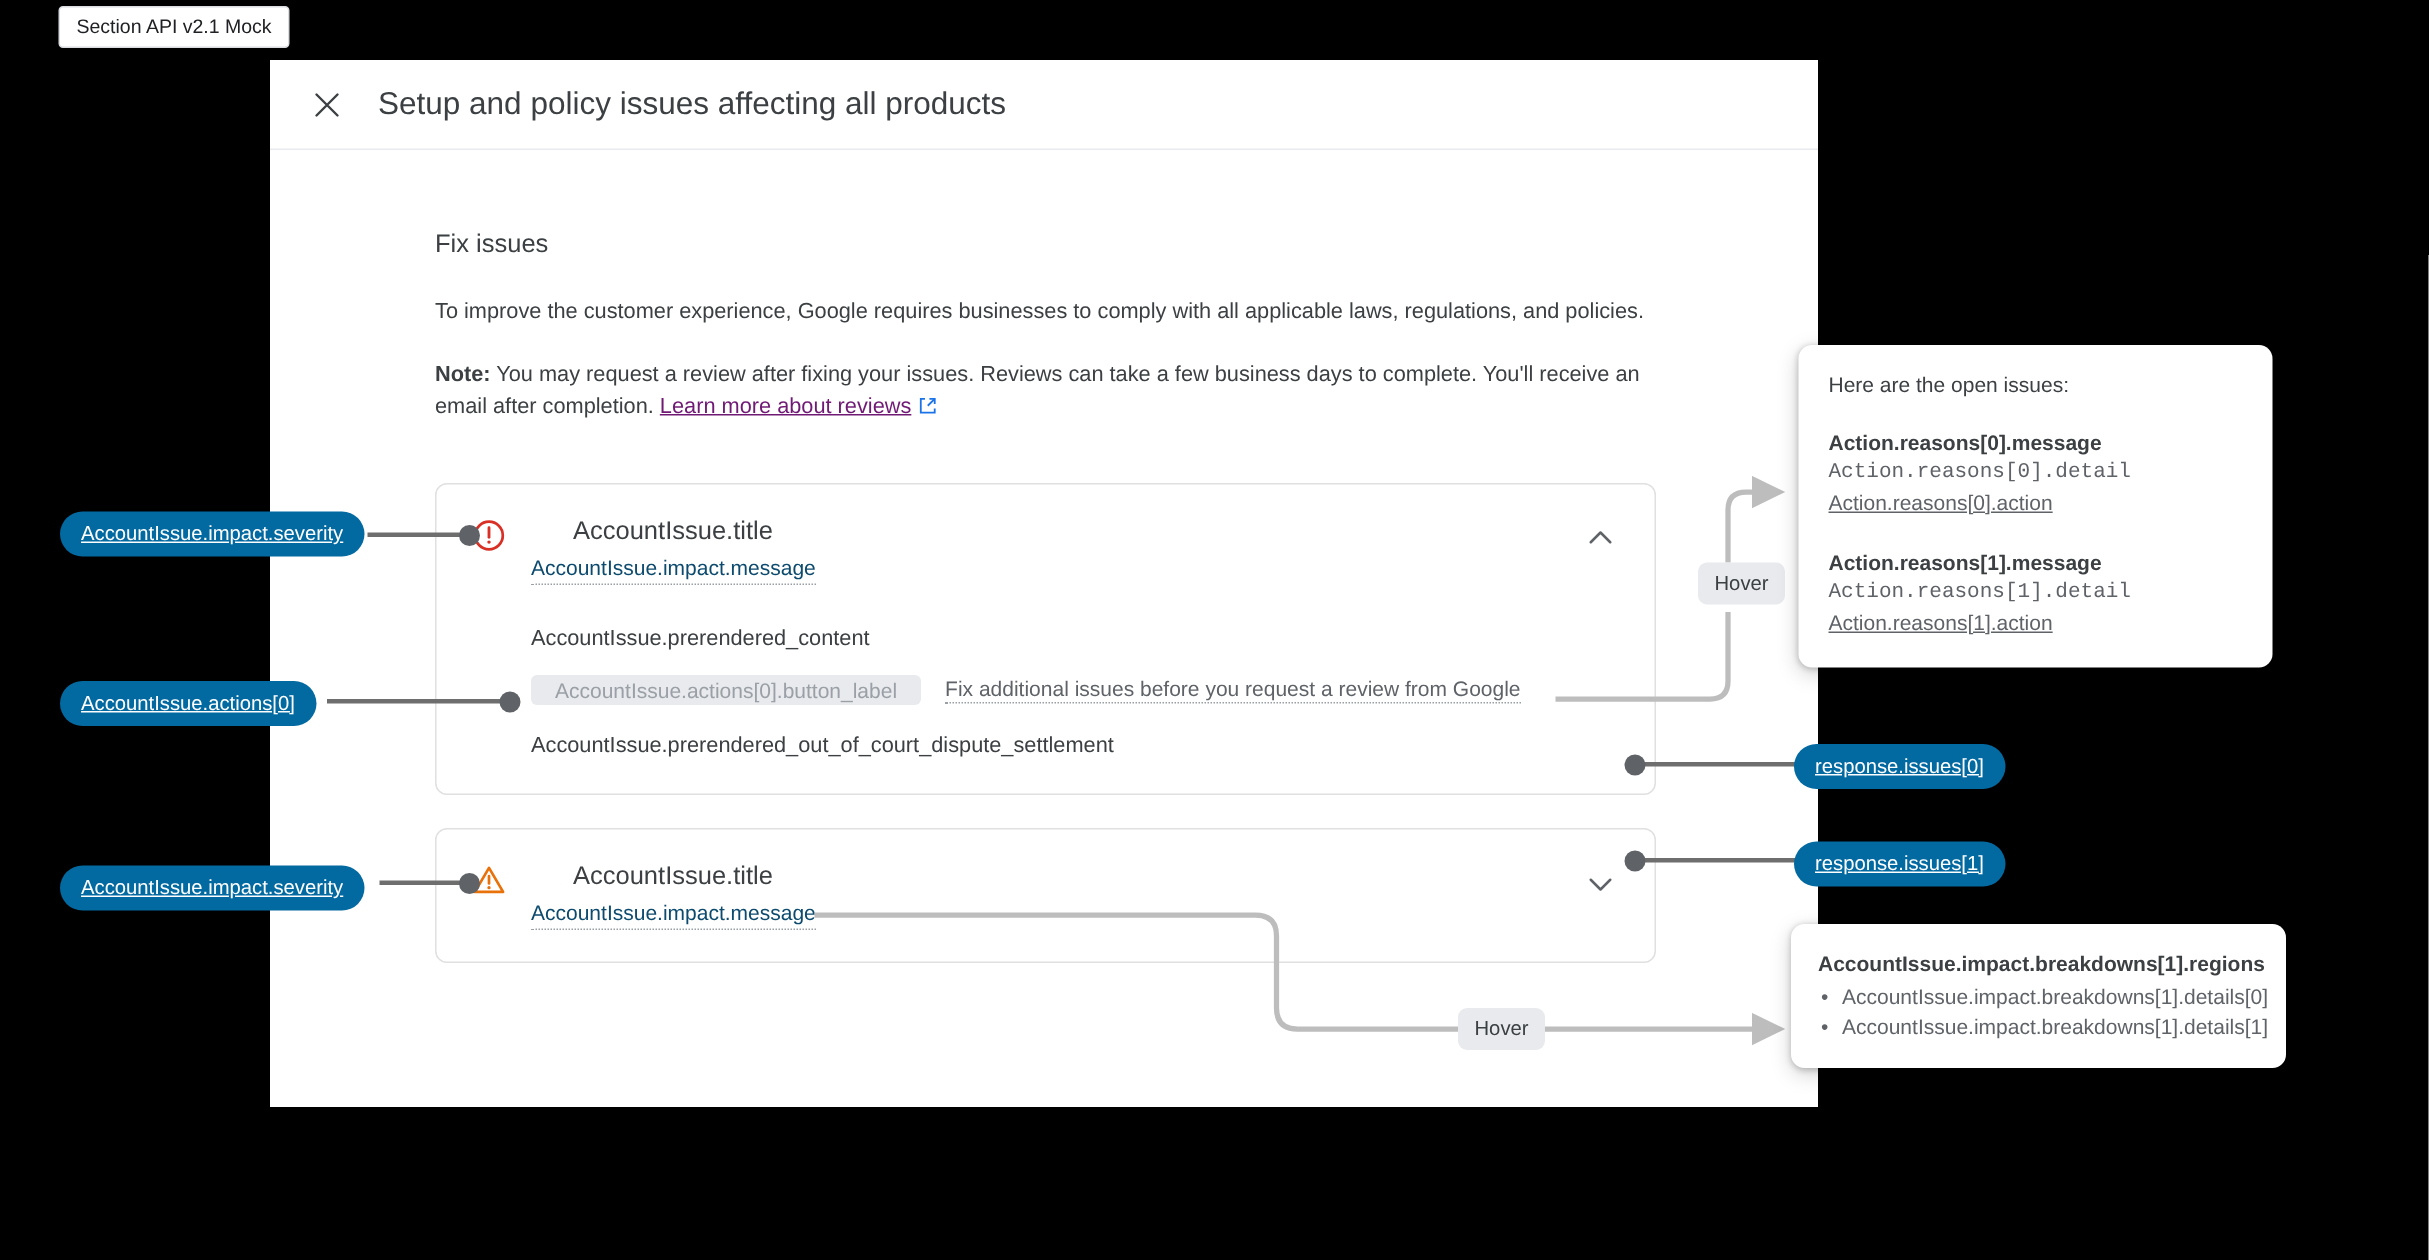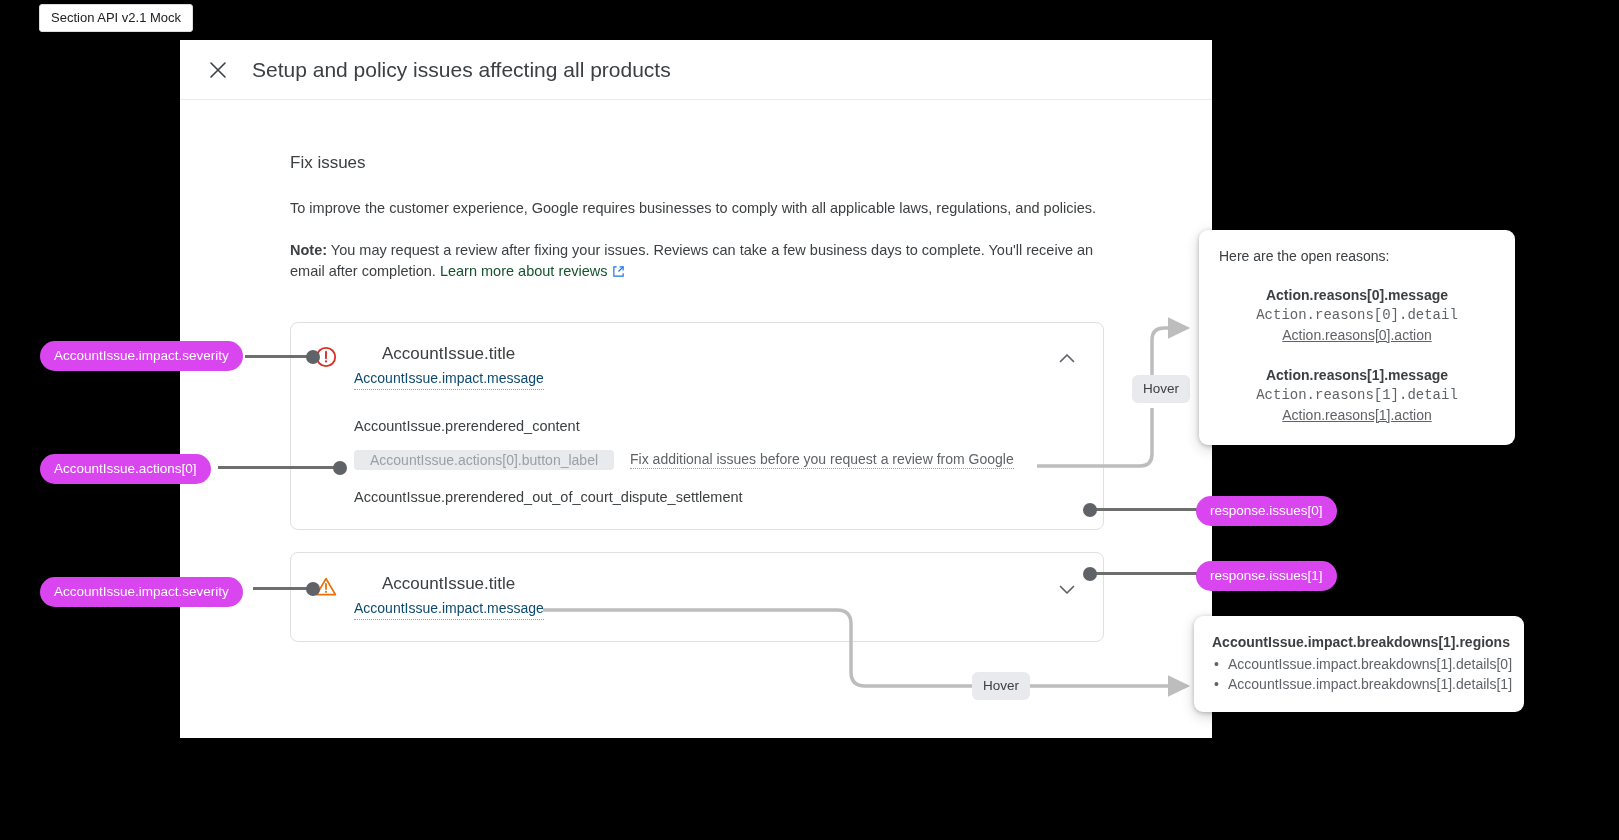--- a/index.html
+++ b/index.html
@@ -60,21 +60,21 @@
     font-size:17px; color:#3c4043;
     margin:0 0 25px 0; font-weight:400;
   }
   .para{
     font-size:14.5px; color:#3c4043;
     line-height:21px; margin:0 0 21px 0;
     max-width:812px;
   }
   .para b{ font-weight:700; }
   .link{
-    color:#14532d; 
+    color:#701a75; text-decoration:underline;
     cursor:pointer;
   }
   .ext-icon{
     display:inline-block; vertical-align:-2px;
     margin-left:4px; color:#1a73e8;
   }
 
   
   .card{
     position:absolute;
@@ -135,28 +135,29 @@
     padding-bottom:1px; white-space:nowrap;
   }
   .dispute{
     font-size:14.5px; color:#3c4043;
     margin:19px 0 0 39px;
   }
 
   
   .pill{
     position:absolute;
-    background:#d946ef;
+    background:#0369a1;
     color:#fff;
     border-radius:15px;
     font-size:13.5px;
     line-height:14px;
     padding:8px 14px;
     white-space:nowrap;
     z-index:45;
+    text-decoration:underline;
   }
   #pill-sev0 { left:40px;  top:341px; }
   #pill-act0 { left:40px;  top:454px; }
   #pill-sev1 { left:40px;  top:577px; }
   #pill-iss0 { left:1196px;top:496px; }
   #pill-iss1 { left:1196px;top:561px; }
 
   
   .dot{
     position:absolute;
@@ -184,21 +185,21 @@
     border-radius:9px;
     box-shadow:0 1px 4px rgba(0,0,0,.22), 0 4px 14px rgba(0,0,0,.18);
     z-index:50;
   }
   #tip-top{ left:1199px; top:230px; width:316px; padding:18px 20px 20px 20px; }
   #tip-bot{ left:1194px; top:616px; width:330px; padding:16px 18px 18px 18px; }
 
   .tip-lead{
     font-size:14px; color:#3c4043; margin-bottom:21px;
   }
-  .tip-group{ margin-bottom:20px;text-align:center; }
+  .tip-group{ margin-bottom:20px; }
   .tip-group:last-child{ margin-bottom:0; }
   .tip-strong{
     font-size:14px; color:#3c4043; font-weight:700; line-height:20px;
   }
   .tip-plain{ font-size:14px; color:#5f6368; line-height:20px;font-family:Liberation Mono, monospace; }
   .tip-link{
     font-size:14px; color:#5f6368; line-height:20px;
     text-decoration:underline; cursor:pointer;
   }
   .tip-ul{ margin:0; padding:0; list-style:none; }
@@ -353,21 +354,21 @@
 <div class="pill" id="pill-sev0">AccountIssue.impact.severity</div>
 <div class="pill" id="pill-act0">AccountIssue.actions[0]</div>
 <div class="pill" id="pill-sev1">AccountIssue.impact.severity</div>
 <div class="pill" id="pill-iss0">response.issues[0]</div>
 <div class="pill" id="pill-iss1">response.issues[1]</div>
 
 <div class="hover-chip" id="hover0">Hover</div>
 <div class="hover-chip" id="hover1">Hover</div>
 
 <div class="tip" id="tip-top">
-  <div class="tip-lead">Here are the open reasons:</div>
+  <div class="tip-lead">Here are the open issues:</div>
 
   <div class="tip-group">
     <div class="tip-strong">Action.reasons[0].message</div>
     <div class="tip-plain">Action.reasons[0].detail</div>
     <div class="tip-link">Action.reasons[0].action</div>
   </div>
 
   <div class="tip-group">
     <div class="tip-strong">Action.reasons[1].message</div>
     <div class="tip-plain">Action.reasons[1].detail</div>

